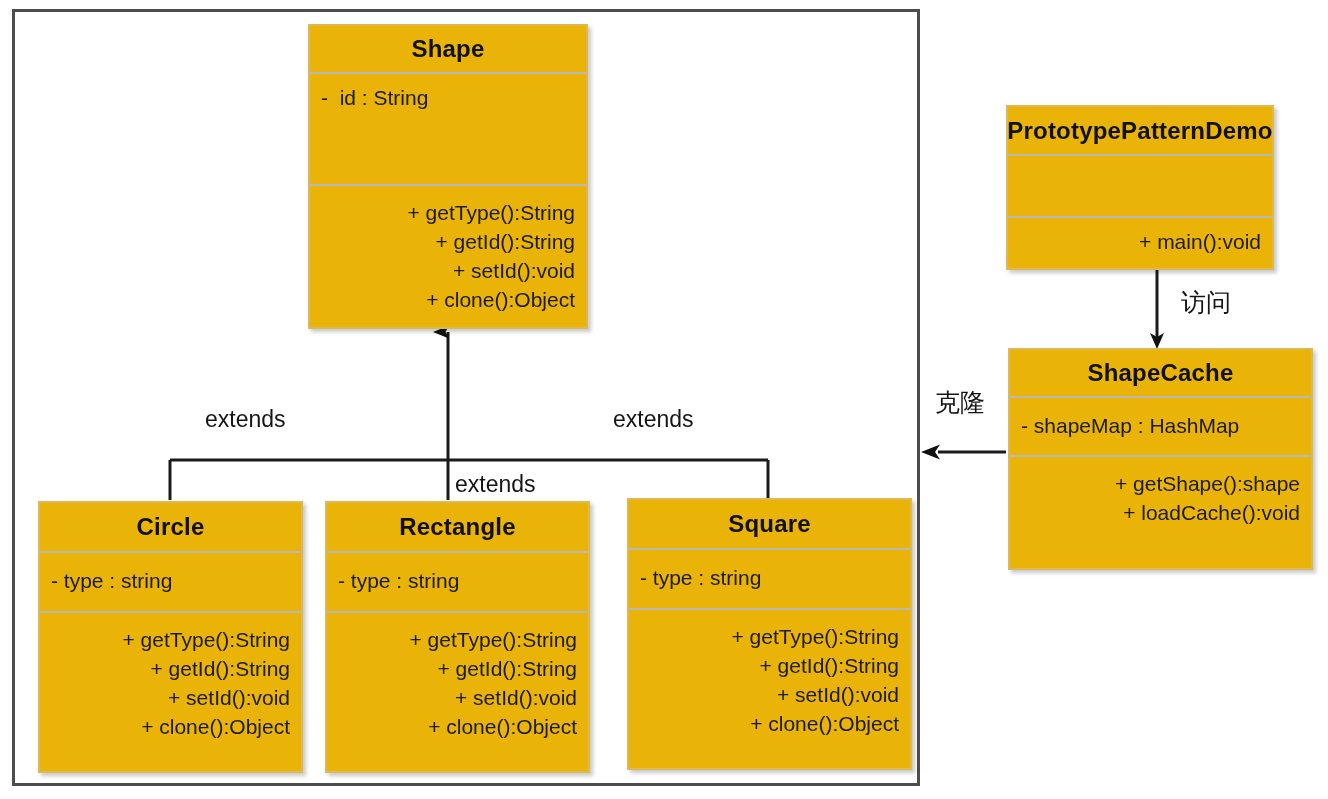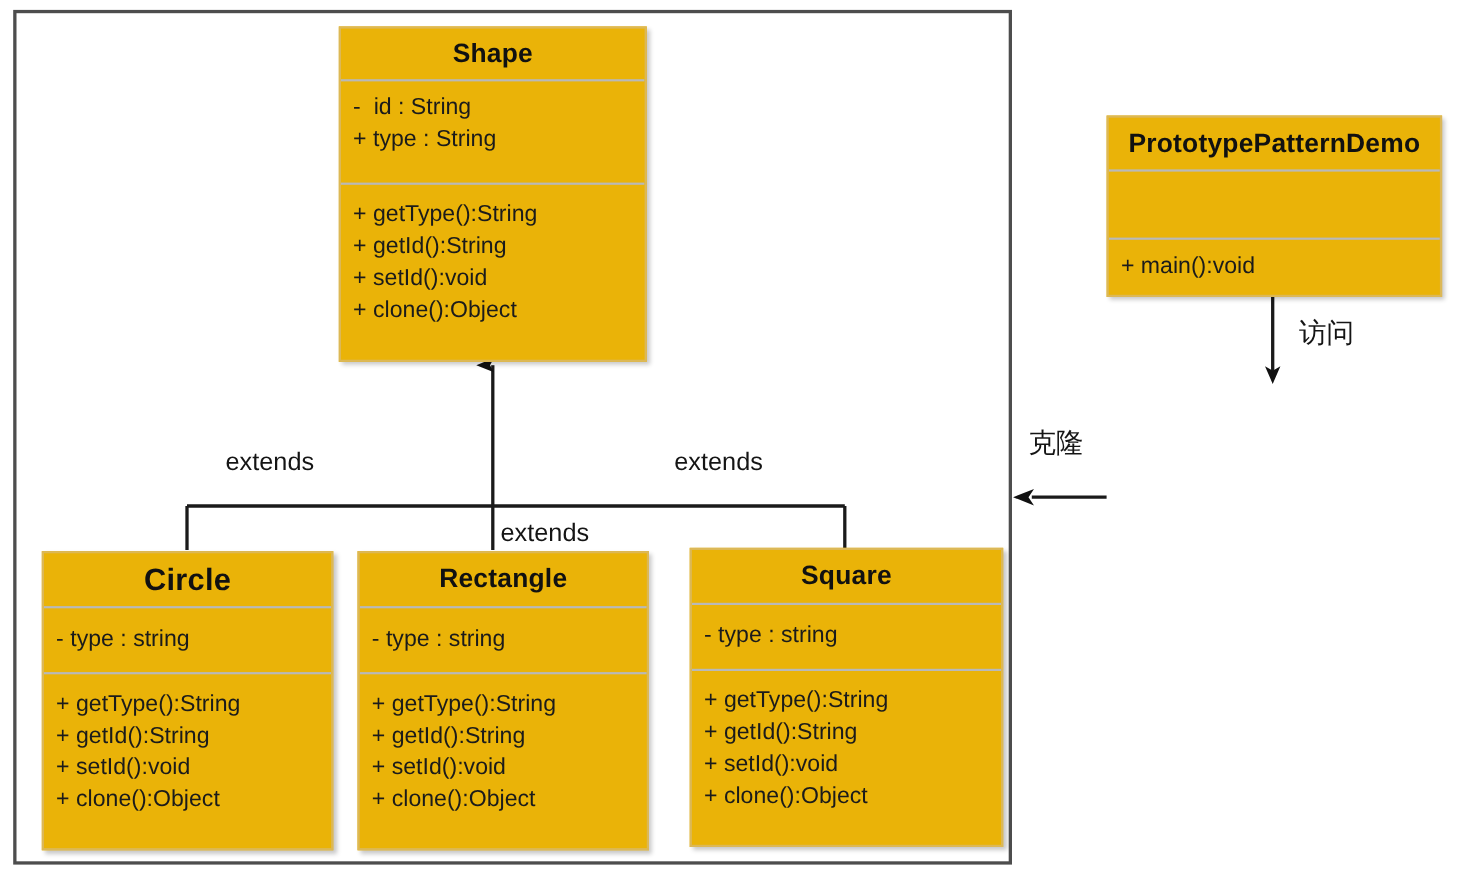--- a/index.html
+++ b/index.html
@@ -54,21 +54,21 @@
     height: 0;
     border-top: 2px solid #b9b9b9;
     flex: none;
   }
   .uml-compartment {
     flex: none;
     padding: 10px 11px 8px 11px;
     box-sizing: border-box;
     color: #1b1b1b;
   }
-  .uml-compartment.grow { flex: 1 1 auto; }
+  .uml-compartment.grow { flex: 1 1 auto; text-align: right; }
   .uml-line {
     white-space: pre;
     line-height: 1.38;
   }
 
   
   #wires {
     position: absolute;
     left: 0; top: 0;
     width: 1328px;
@@ -134,35 +134,34 @@
 
   <div class="edge-label" style="left:455px; top:471px; font-size:23px;">extends</div>
 
   <div class="edge-label cjk" style="left:1181px; top:286px; font-size:25px;text-align:center;">访问</div>
 
   <div class="edge-label cjk" style="left:935px; top:386px; font-size:25px;">克隆</div>
 
   <div class="uml-class" style="left:308px; top:24px; width:280px; height:305px;">
     <div class="uml-name" style="height:46px; font-size:24px;">Shape</div>
     <div class="uml-divider"></div>
-    <div class="uml-compartment" style="height:92px; font-size:21px; ">
+    <div class="uml-compartment" style="height:110px; font-size:21px; ">
       <div class="uml-line">-  id : String</div>
-      <div class="uml-line">+ type : String</div>
     </div>
     <div class="uml-divider"></div>
     <div class="uml-compartment grow" style="font-size:21px; padding-top:13px;">
       <div class="uml-line">+ getType():String</div>
       <div class="uml-line">+ getId():String</div>
       <div class="uml-line">+ setId():void</div>
       <div class="uml-line">+ clone():Object</div>
     </div>
   </div>
 
   <div class="uml-class" style="left:38px; top:501px; width:265px; height:272px;">
-    <div class="uml-name" style="height:48px; font-size:28px;">Circle</div>
+    <div class="uml-name" style="height:48px; font-size:24px;">Circle</div>
     <div class="uml-divider"></div>
     <div class="uml-compartment" style="height:58px; font-size:21px; padding-top:14px;">
       <div class="uml-line">- type : string</div>
     </div>
     <div class="uml-divider"></div>
     <div class="uml-compartment grow" style="font-size:21px; padding-top:13px;">
       <div class="uml-line">+ getType():String</div>
       <div class="uml-line">+ getId():String</div>
       <div class="uml-line">+ setId():void</div>
       <div class="uml-line">+ clone():Object</div>
@@ -192,24 +191,36 @@
     </div>
     <div class="uml-divider"></div>
     <div class="uml-compartment grow" style="font-size:21px; padding-top:13px;">
       <div class="uml-line">+ getType():String</div>
       <div class="uml-line">+ getId():String</div>
       <div class="uml-line">+ setId():void</div>
       <div class="uml-line">+ clone():Object</div>
     </div>
   </div>
 
-  <div class="uml-class" style="left:1006px; top:105px; width:305px; height:165px;">
+  <div class="uml-class" style="left:1006px; top:105px; width:268px; height:165px;">
     <div class="uml-name" style="height:47px; font-size:24px;">PrototypePatternDemo</div>
     <div class="uml-divider"></div>
     <div class="uml-compartment" style="height:60px; font-size:21px;"></div>
     <div class="uml-divider"></div>
     <div class="uml-compartment grow" style="font-size:21px; ">
       <div class="uml-line">+ main():void</div>
     </div>
   </div>
 
+  <div class="uml-class" style="left:1008px; top:348px; width:305px; height:222px;">
+    <div class="uml-name" style="height:46px; font-size:24px;">ShapeCache</div>
+    <div class="uml-divider"></div>
+    <div class="uml-compartment" style="height:57px; font-size:21px; padding-top:14px;">
+      <div class="uml-line">- shapeMap : HashMap</div>
+    </div>
+    <div class="uml-divider"></div>
+    <div class="uml-compartment grow" style="font-size:21px; padding-top:13px;">
+      <div class="uml-line">+ getShape():shape</div>
+      <div class="uml-line">+ loadCache():void</div>
+    </div>
+  </div>
 
 </div>
 
 </body></html>

